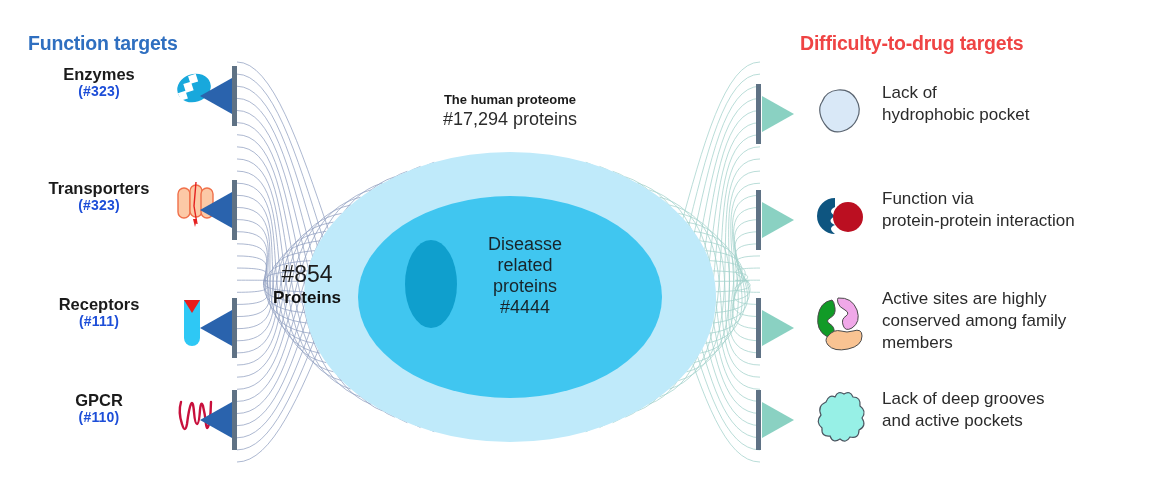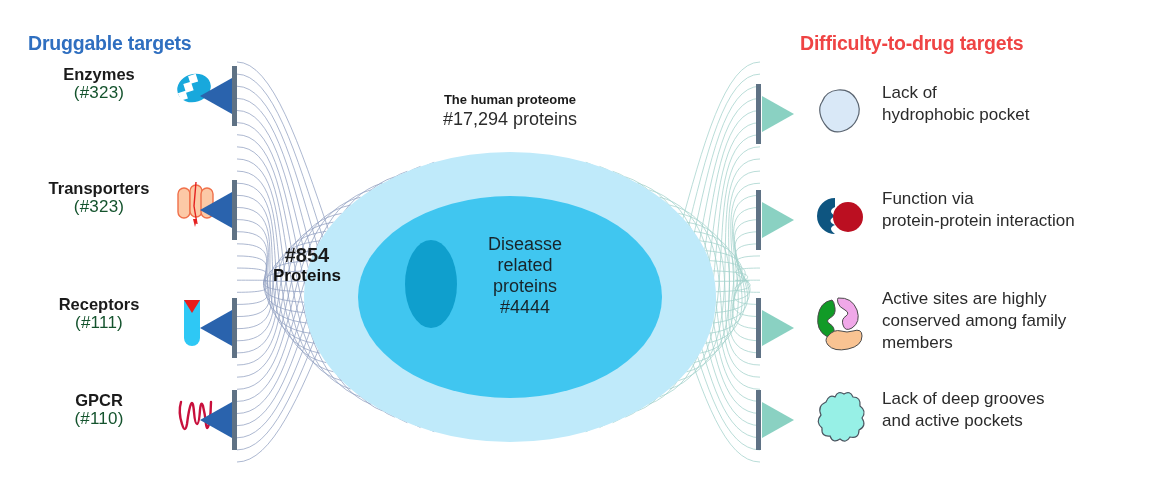--- a/index.html
+++ b/index.html
@@ -25,21 +25,21 @@
   #hdr-right{left:800px;top:32px;color:#ef4444;}
 
   
   .lrow{position:absolute;left:0;width:240px;height:90px;}
   .ltext{
     position:absolute;right:66px;top:0;
     text-align:center;width:150px;
     line-height:1.08;
   }
   .lname{font-size:16.5px;font-weight:bold;color:#1b1b1b;white-space:nowrap;display:block;}
-  .lcount{font-size:17px;font-weight:normal;color:#14532d;display:block;letter-spacing:0.2px;}
+  .lcount{font-size:14px;font-weight:bold;color:#1d4ed8;display:block;letter-spacing:0.2px;}
   .licon{position:absolute;right:24px;top:0;width:44px;height:52px;}
 
   
   .flagL{position:absolute;}
   .flagL .tri{
     position:absolute;left:0;top:0;
     width:0;height:0;
     border-top:18px solid transparent;
     border-bottom:18px solid transparent;
     border-right:32px solid #2a63ad;
@@ -89,21 +89,21 @@
     position:absolute;left:437px;top:234px;width:176px;
     text-align:center;line-height:1.17;
     font-size:18px;color:#18252b;font-weight:normal;
   }
   #disease span{display:block;}
 
   #prot854{
     position:absolute;left:252px;top:244px;width:110px;
     text-align:center;line-height:1.12;
   }
-  #prot854 .n{display:block;font-size:20px;font-weight:bold;color:#1b1b1b;}
+  #prot854 .n{display:block;font-size:23px;font-weight:normal;color:#1b1b1b;margin-top:18px;}
   #prot854 .l{display:block;font-size:17px;font-weight:bold;color:#111;}
 
   svg{display:block;}
   .fanL{stroke:#7e8fb5;stroke-width:0.75;fill:none;opacity:.85;}
   .fanR{stroke:#9ecfc8;stroke-width:0.75;fill:none;opacity:.95;}
 </style>
 </head>
 <body>
 
 <div id="stage">
@@ -180,21 +180,21 @@
         <path d="M612.6601383538715,171.28850447218684 C698.6601383538715,197.93541160072573 690,437.75757575757575 760,437.75757575757575"></path>
         <path d="M599.4810029670224,166.39375815229116 C685.4810029670224,194.74226112494082 690,449.8787878787879 760,449.8787878787879"></path>
         <path d="M585.8336578530436,162.18240954620356 C671.8336578530436,192.1641685915832 690,462 760,462"></path>
       </g>
   </svg>
 
   <div class="ell" id="ell-outer"></div>
   <div class="ell" id="ell-mid"></div>
   <div class="ell" id="ell-in"></div>
 
-  <div class="hdr" id="hdr-left">Druggable targets</div>
+  <div class="hdr" id="hdr-left">Function targets</div>
   <div class="hdr" id="hdr-right">Difficulty-to-drug targets</div>
 
   <div id="proteome">
     <span class="t1">The human proteome</span>
     <span class="t2">#17,294 proteins</span>
   </div>
 
   <div id="disease">
     <span>Diseasse</span>
     <span>related</span>

